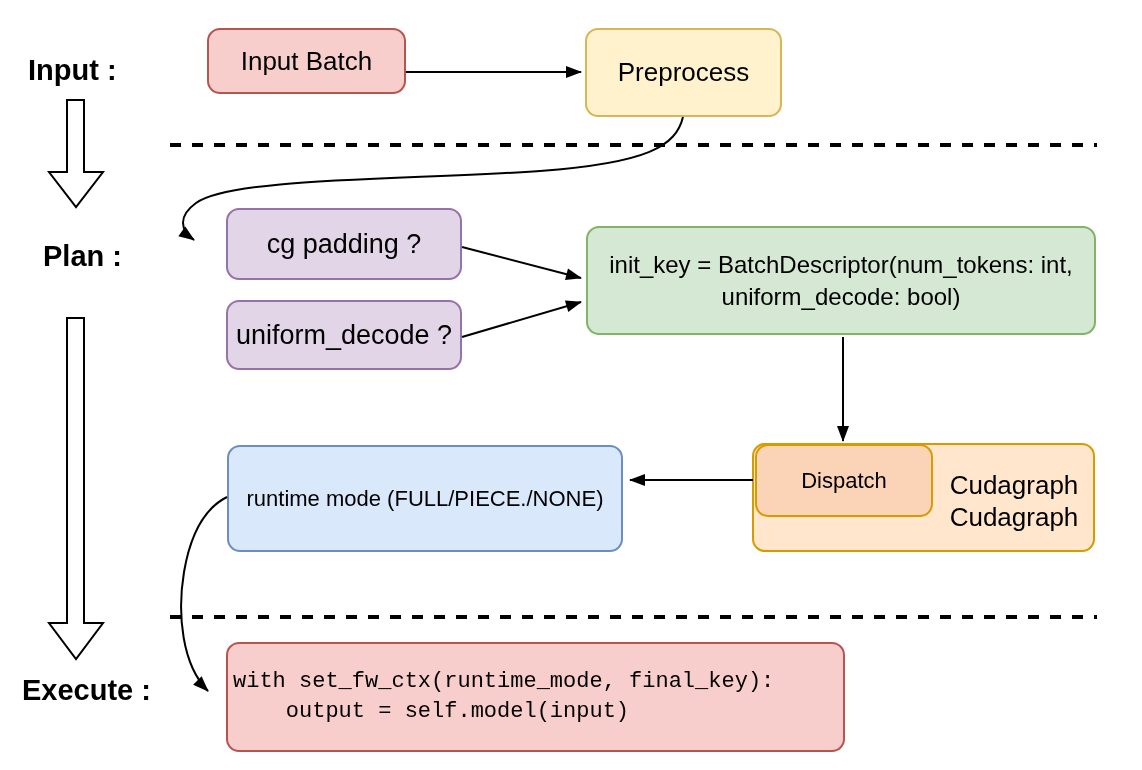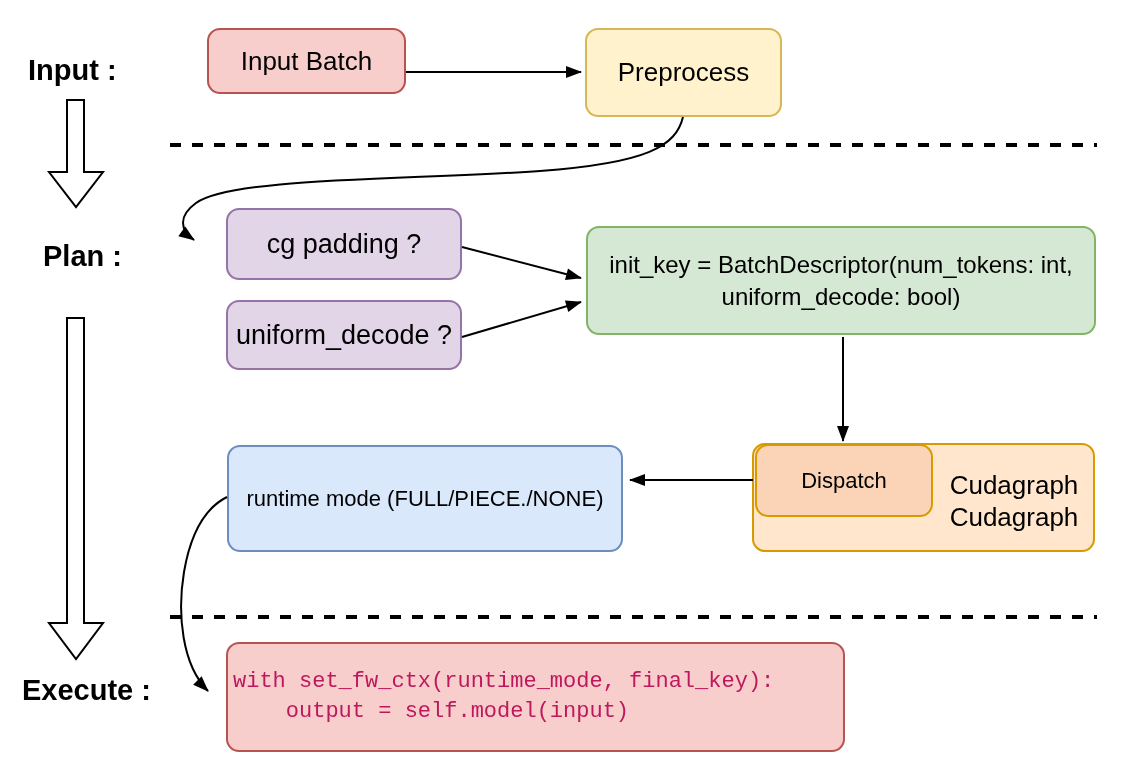--- a/index.html
+++ b/index.html
@@ -23,21 +23,21 @@
   .blue-node{font-size:22px;line-height:34px;}
   .dispatch-node{font-size:22px;}
   .cud-outer{justify-content:flex-start;align-items:stretch;}
   .cud-label{
     position:absolute;left:181px;right:0;top:0;bottom:0;
     display:flex;flex-direction:column;align-items:center;justify-content:center;
     padding-top:7px;font-size:26px;line-height:32px;
   }
   .code-node{
     font-family:"Liberation Mono","DejaVu Sans Mono",monospace;
-    font-size:22px;line-height:30px;color:#be185d;
+    font-size:22px;line-height:30px;color:#000000;
     align-items:flex-start;text-align:left;padding-left:5px;white-space:pre;
   }
   svg.connector-layer{
     position:absolute;left:0;top:0;pointer-events:none;
   }
   .connector{stroke:#000000;stroke-width:2;fill:none;}
   .dashed-sep{stroke:#000000;stroke-width:4;fill:none;stroke-dasharray:11 11;}
   .hollow-arrow{fill:#ffffff;stroke:#000000;stroke-width:2;}
 </style>
 </head>

